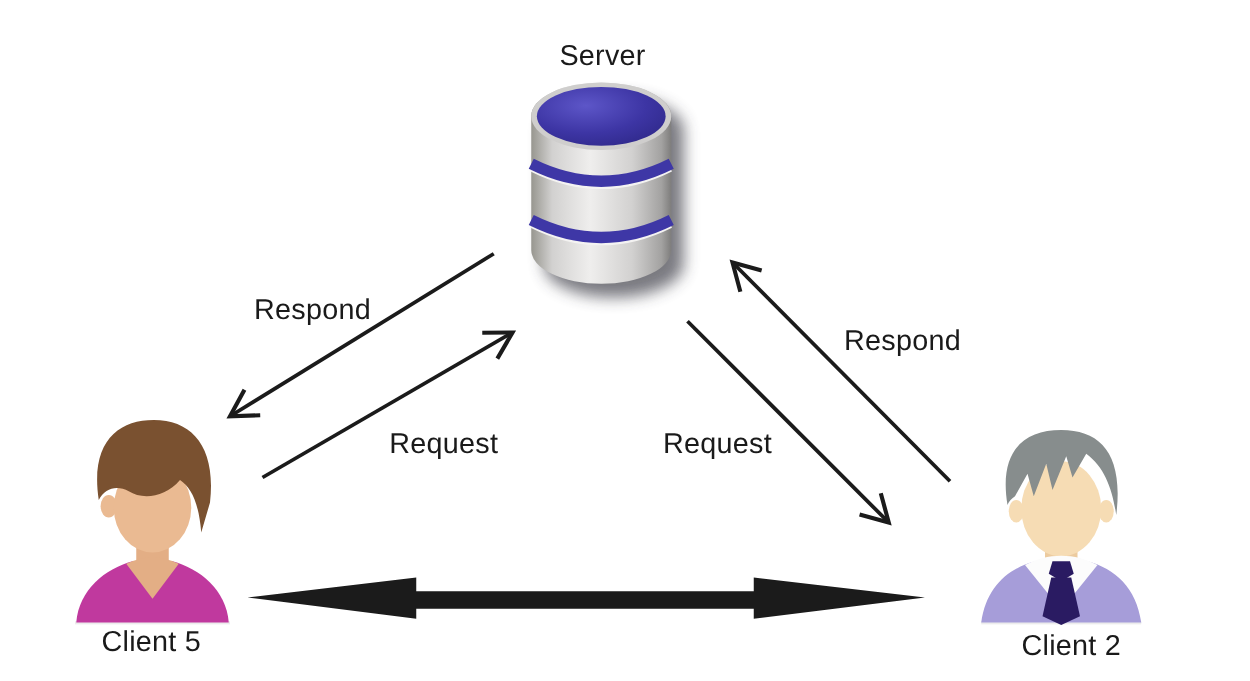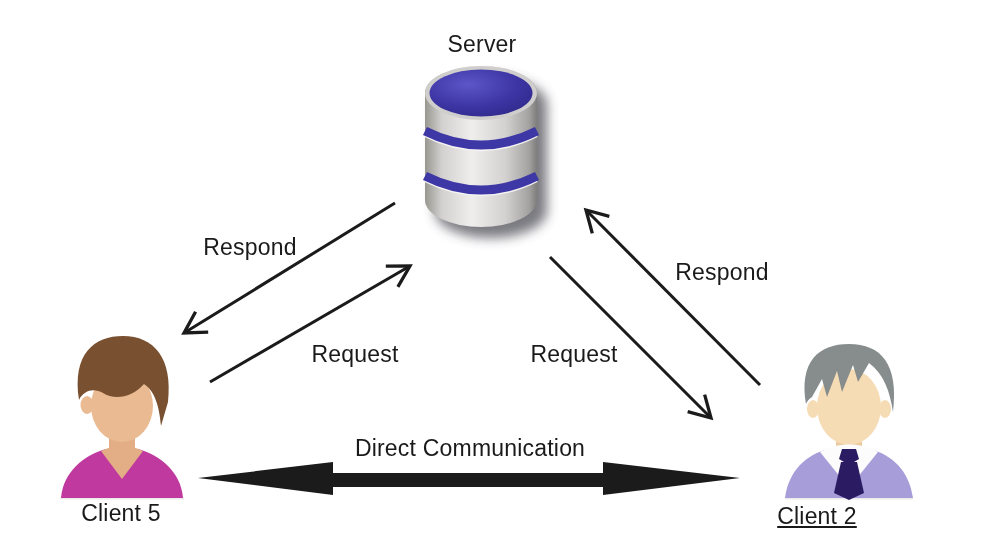--- a/index.html
+++ b/index.html
@@ -101,18 +101,17 @@
   <div class="lbl" style="left:482px;top:31px;">Server</div>
 
   <div class="lbl" style="left:250px;top:234px;">Respond</div>
 
   <div class="lbl" style="left:355px;top:341px;">Request</div>
 
   <div class="lbl" style="left:574px;top:341px;">Request</div>
 
   <div class="lbl" style="left:722px;top:259px;">Respond</div>
 
-  <div class="lbl" style="left:470px;top:435px;">Direct Communication</div>
 
   <div class="lbl" style="left:121px;top:500px;">Client 5</div>
 
-  <div class="lbl" style="left:817px;top:503px;text-decoration:underline;">Client 2</div>
+  <div class="lbl" style="left:857px;top:503px;">Client 2</div>
 </div>
 
 </body></html>

